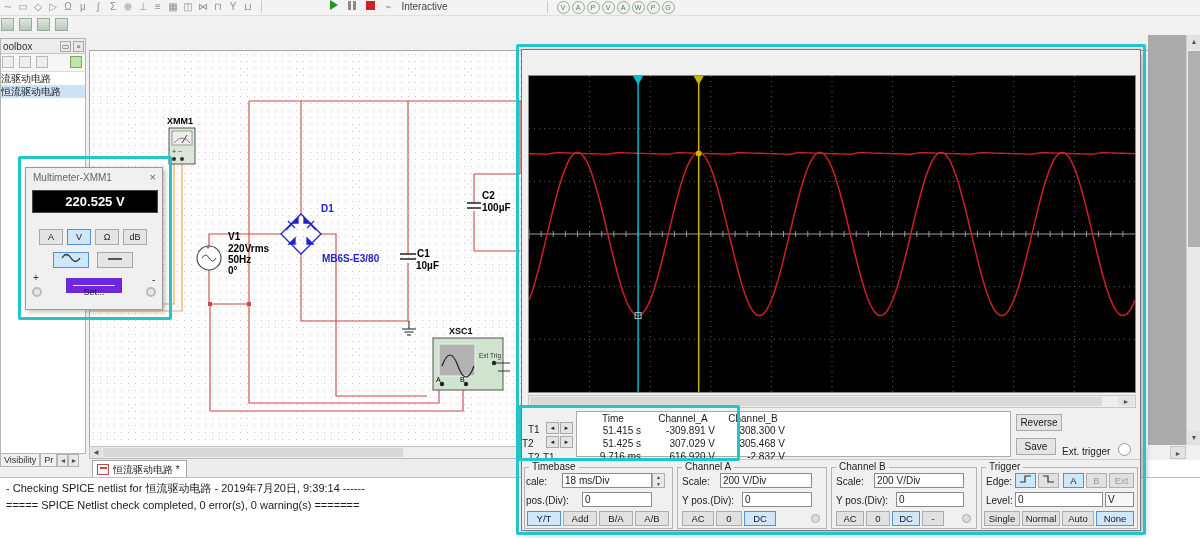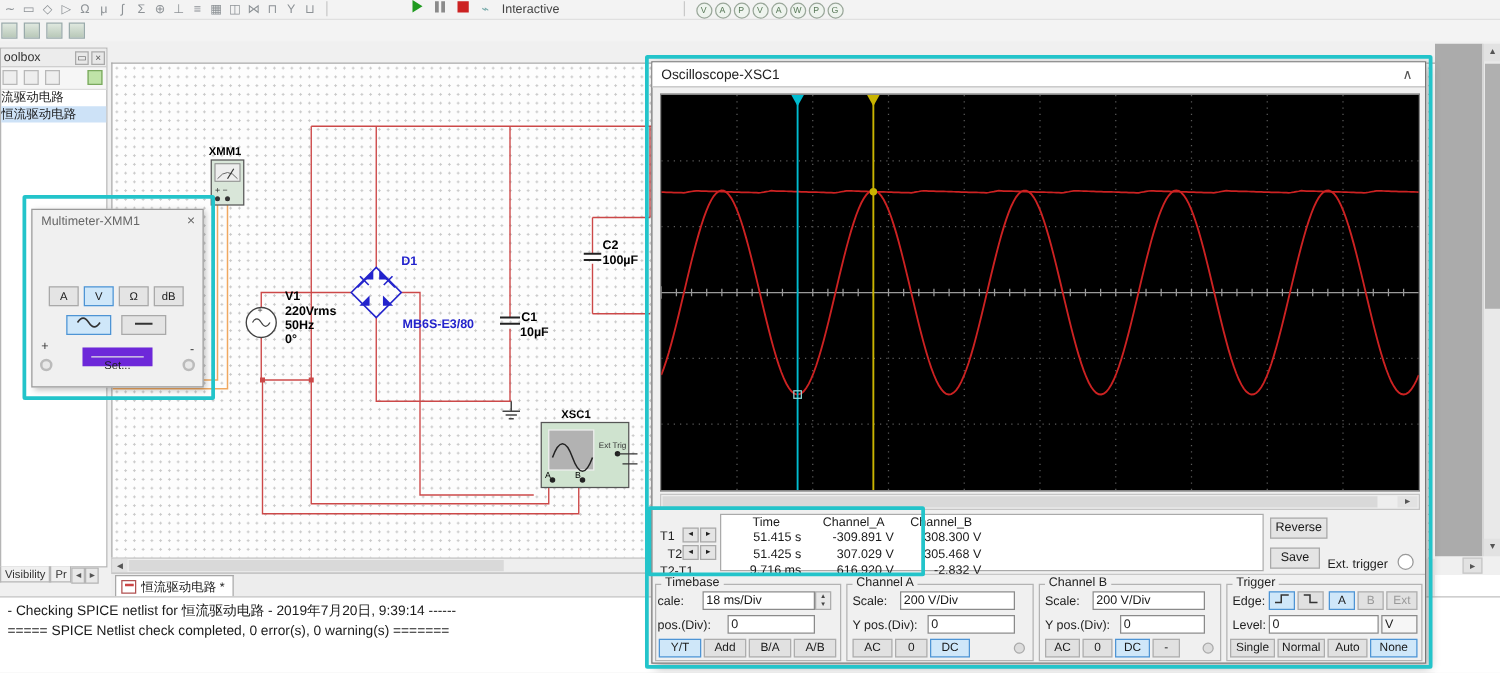--- a/index.html
+++ b/index.html
@@ -259,20 +259,21 @@
 </div>
 <div class="abs" id="output">
   <div class="out-line">- Checking SPICE netlist for 恒流驱动电路 - 2019年7月20日, 9:39:14 ------</div>
   <div class="out-line">===== SPICE Netlist check completed, 0 error(s), 0 warning(s) =======</div>
 </div>
 
 <div class="abs cyan-box" style="left:18px; top:156px; width:154px; height:164px; z-index:6;"></div>
 <div class="abs" id="mm-win" style="z-index:5;">
   <div id="mm-title">Multimeter-XMM1</div>
   <span id="mm-close">×</span>
+  <div id="mm-display">220.525 V</div>
   <div class="mm-btn" style="left:13px; top:61px;">A</div>
   <div class="mm-btn hl" style="left:41px; top:61px;">V</div>
   <div class="mm-btn" style="left:69px; top:61px;">Ω</div>
   <div class="mm-btn" style="left:97px; top:61px;">dB</div>
   <div class="mm-btn mm-wide hl" style="left:27px; top:84px;">
     <svg width="20" height="10" viewBox="0 0 20 10">
         <path d="M1,5 q4.5,-7 9,0 q4.5,7 9,0" stroke="#333" fill="none" stroke-width="1.3"></path>
       </svg>
   </div>
   <div class="mm-btn mm-wide" style="left:71px; top:84px;">
@@ -282,24 +283,20 @@
   </div>
   <span class="mm-sign" style="left:7px; top:104px;">+</span>
   <span class="mm-sign" style="left:126px; top:106px;">-</span>
   <div id="mm-set">Set...</div>
   <div class="mm-term" style="left:6px; top:119px;"></div>
   <div class="mm-term" style="left:120px; top:119px;"></div>
 </div>
 
 <div class="abs cyan-box" style="left:516px; top:44px; width:630px; height:491px; z-index:9;"></div>
 <div class="abs" id="scope-win" style="z-index:8;">
-  <div id="scope-title">
-    <span>Oscilloscope-XSC1</span>
-    <span id="scope-collapse">∧</span>
-  </div>
   <div id="scope-display">
     <svg id="scope-svg" width="606" height="316">
         <line x1="60.6" y1="0" x2="60.6" y2="316" stroke="#5a5a5a" stroke-width="1" stroke-dasharray="1,4"></line>
         <line x1="121.2" y1="0" x2="121.2" y2="316" stroke="#5a5a5a" stroke-width="1" stroke-dasharray="1,4"></line>
         <line x1="181.8" y1="0" x2="181.8" y2="316" stroke="#5a5a5a" stroke-width="1" stroke-dasharray="1,4"></line>
         <line x1="242.4" y1="0" x2="242.4" y2="316" stroke="#5a5a5a" stroke-width="1" stroke-dasharray="1,4"></line>
         <line x1="303" y1="0" x2="303" y2="316" stroke="#5a5a5a" stroke-width="1" stroke-dasharray="1,4"></line>
         <line x1="363.6" y1="0" x2="363.6" y2="316" stroke="#5a5a5a" stroke-width="1" stroke-dasharray="1,4"></line>
         <line x1="424.2" y1="0" x2="424.2" y2="316" stroke="#5a5a5a" stroke-width="1" stroke-dasharray="1,4"></line>
         <line x1="484.8" y1="0" x2="484.8" y2="316" stroke="#5a5a5a" stroke-width="1" stroke-dasharray="1,4"></line>
@@ -368,21 +365,21 @@
         <rect x="106.08000000000258" y="236.63333333333333" width="6" height="6" fill="none" stroke="#8fd8d8"></rect>
         <circle cx="169.67999999998966" cy="77.42" r="3" fill="#c9b400"></circle>
       </svg>
   </div>
   <div id="scope-hscroll" class="hscroll">
     <span id="scope-hthumb"></span>
     <span id="scope-hbtn">►</span>
   </div>
 
   <span class="tlabel" style="left:6px; top:374px;">T1</span>
-  <span class="tlabel" style="left:12px; top:388px;">T2</span>
+  <span class="tlabel" style="left:0; top:388px;">T2</span>
   <span class="tlabel" style="left:6px; top:402px;">T2-T1</span>
   <span class="tarrow" style="left:24px; top:372px;">◄</span>
   <span class="tarrow" style="left:38px; top:372px;">►</span>
   <span class="tarrow" style="left:24px; top:386px;">◄</span>
   <span class="tarrow" style="left:38px; top:386px;">►</span>
   <div id="meas-panel">
     <span class="meas-hdr" style="left:2px; top:1px; width:68px;">Time</span>
     <span class="meas-hdr" style="left:72px; top:1px; width:68px;">Channel_A</span>
     <span class="meas-hdr" style="left:142px; top:1px; width:68px;">Channel_B</span>
     <span class="meas-col" style="left:2px; top:13px; width:62px;">51.415 s</span>

